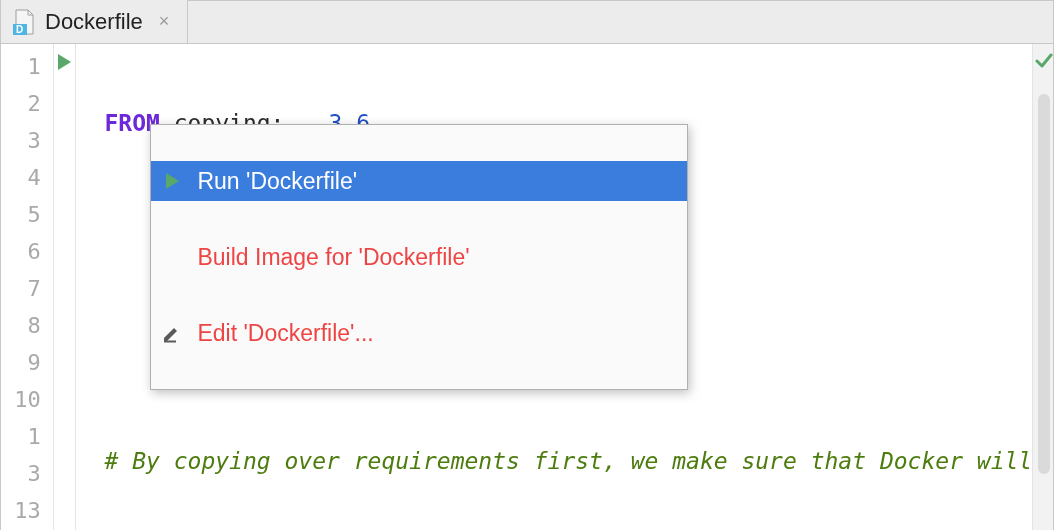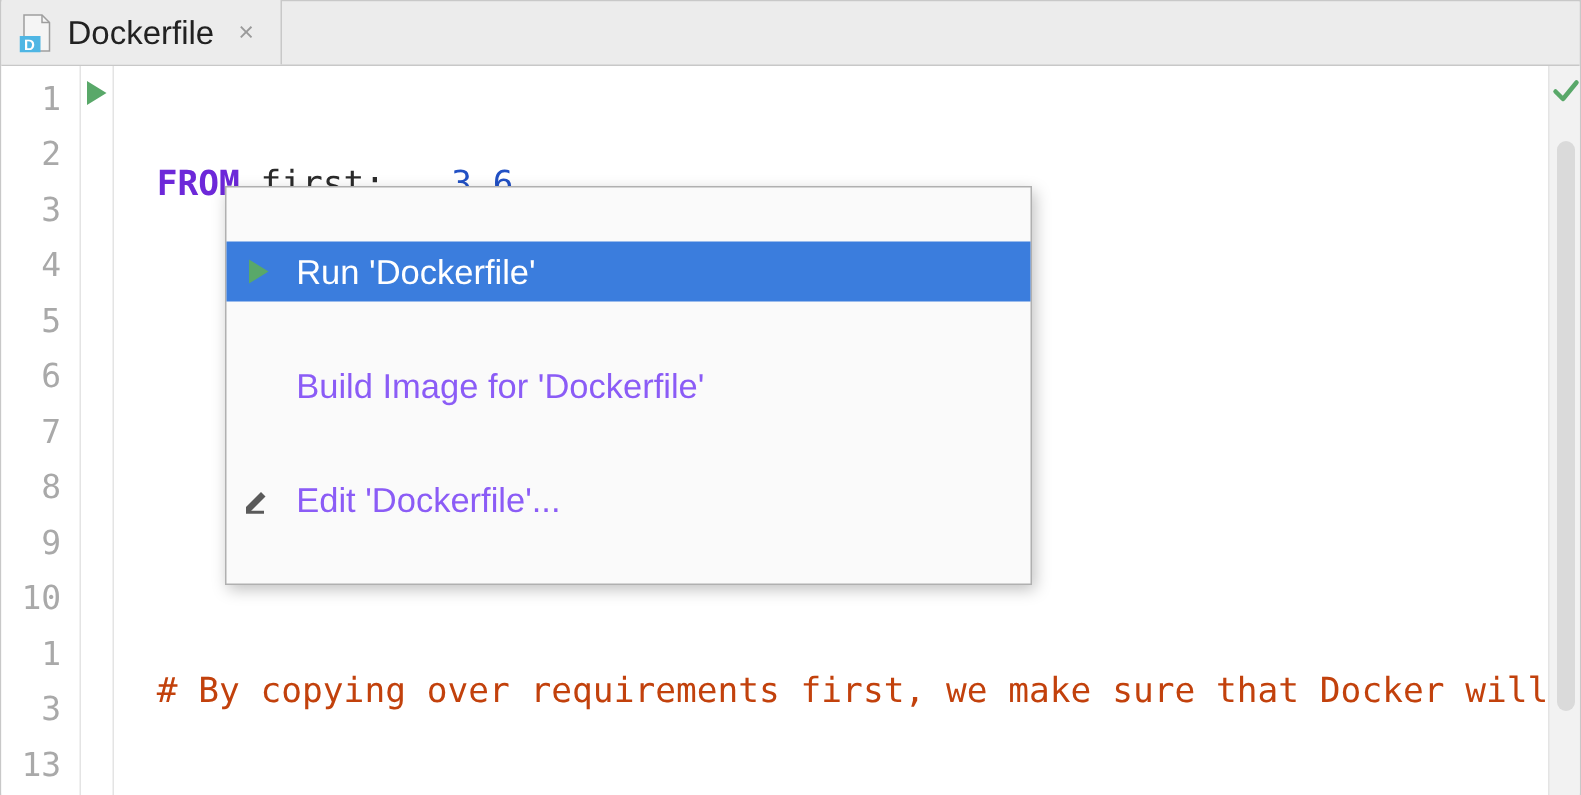--- a/index.html
+++ b/index.html
@@ -96,21 +96,21 @@
   }
   .code-line {
     height: 37px;
     line-height: 37px;
     font-size: 23px;
     padding-left: 28px;
     color: #2b2b2b;
     overflow: hidden;
   }
   .kw   { color: #6d28d9; font-weight: bold; }
-  .cmt  { color: #c2410c; }
+  .cmt  { color: #4d7c0f; font-style: italic; }
   .num  { color: #2150c4; margin-left: 44px; }
 
   
   .right-strip {
     width: 22px;
     background: #f2f2f2;
     border-left: 1px solid #e4e4e4;
     position: relative;
   }
   .check {
@@ -143,21 +143,21 @@
     box-shadow: 2px 3px 10px rgba(0,0,0,0.25);
     font-family: -apple-system, "Helvetica Neue", Arial, sans-serif;
     z-index: 10;
   }
   .menu-item {
     display: flex;
     align-items: center;
     height: 40px;
     padding: 0 16px 0 10px;
     font-size: 23px;
-    color: #8b5cf6;
+    color: #ef4444;
     gap: 14px;
   }
   .menu-item.selected {
     background: #3b7ddd;
     color: #ffffff;
   }
   .menu-icon {
     width: 22px;
     height: 22px;
     display: inline-flex;
@@ -209,21 +209,21 @@
       <div class="linenum">3</div>
       <div class="linenum">13</div>
     </div>
 
     <div class="marker-strip">
       <div class="marker-run"></div>
     </div>
 
     <div class="code">
       
-      <div class="code-line"><span class="kw">FROM</span><span> first:</span><span class="num">3.6</span></div>
+      <div class="code-line"><span class="kw">FROM</span><span> copying:</span><span class="num">3.6</span></div>
       
       <div class="code-line"></div>
       <div class="code-line"></div>
       <div class="code-line"></div>
       
       <div class="code-line"><span class="cmt"># By copying over requirements first, we make sure that Docker will</span></div>
       
       
       
       

